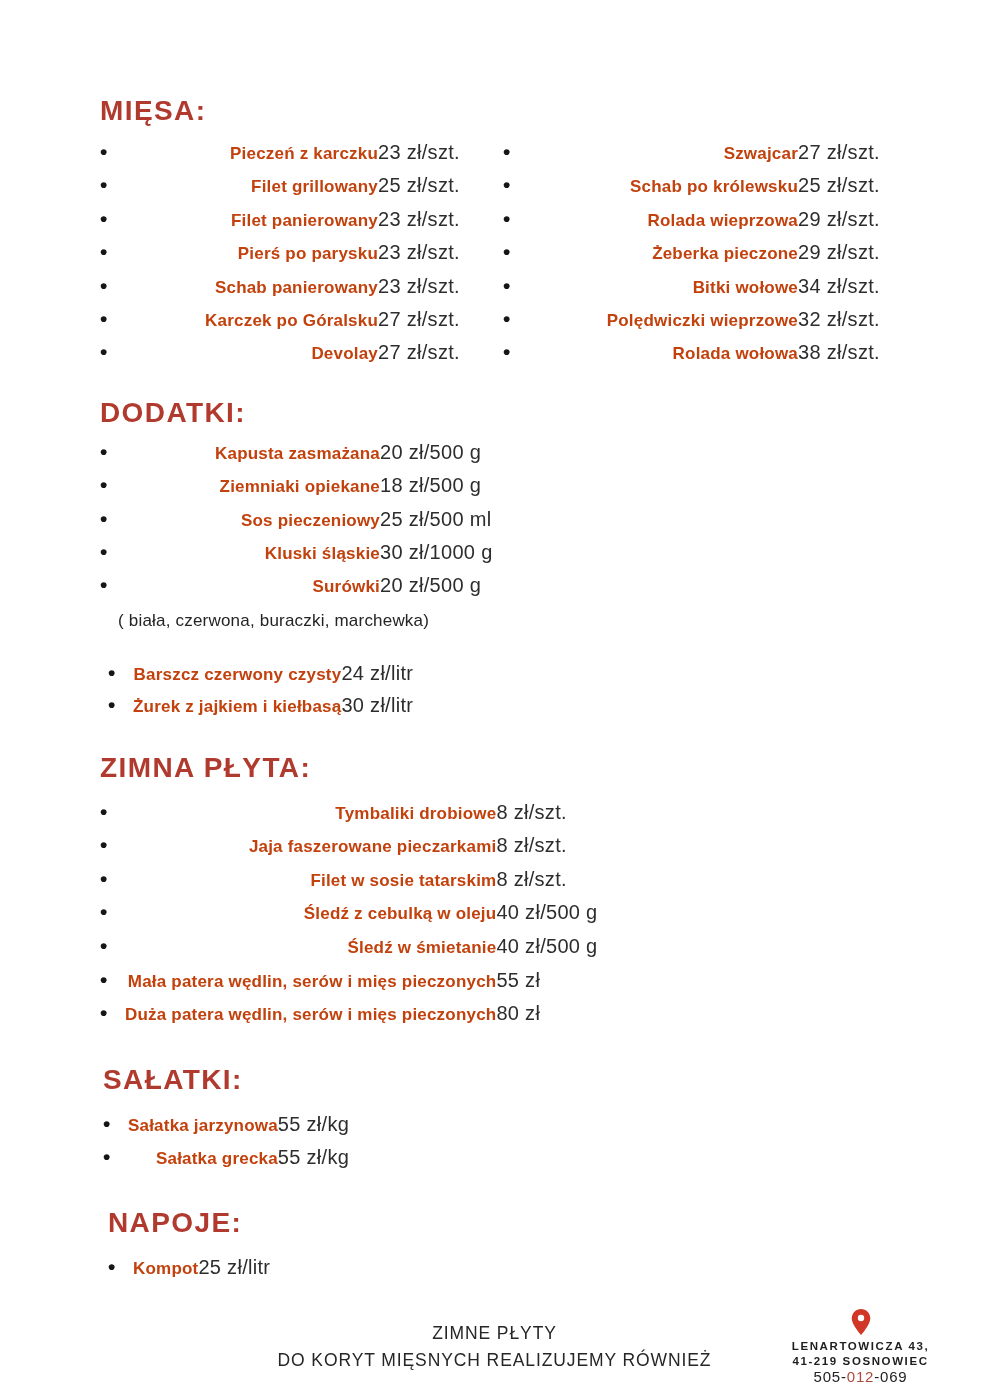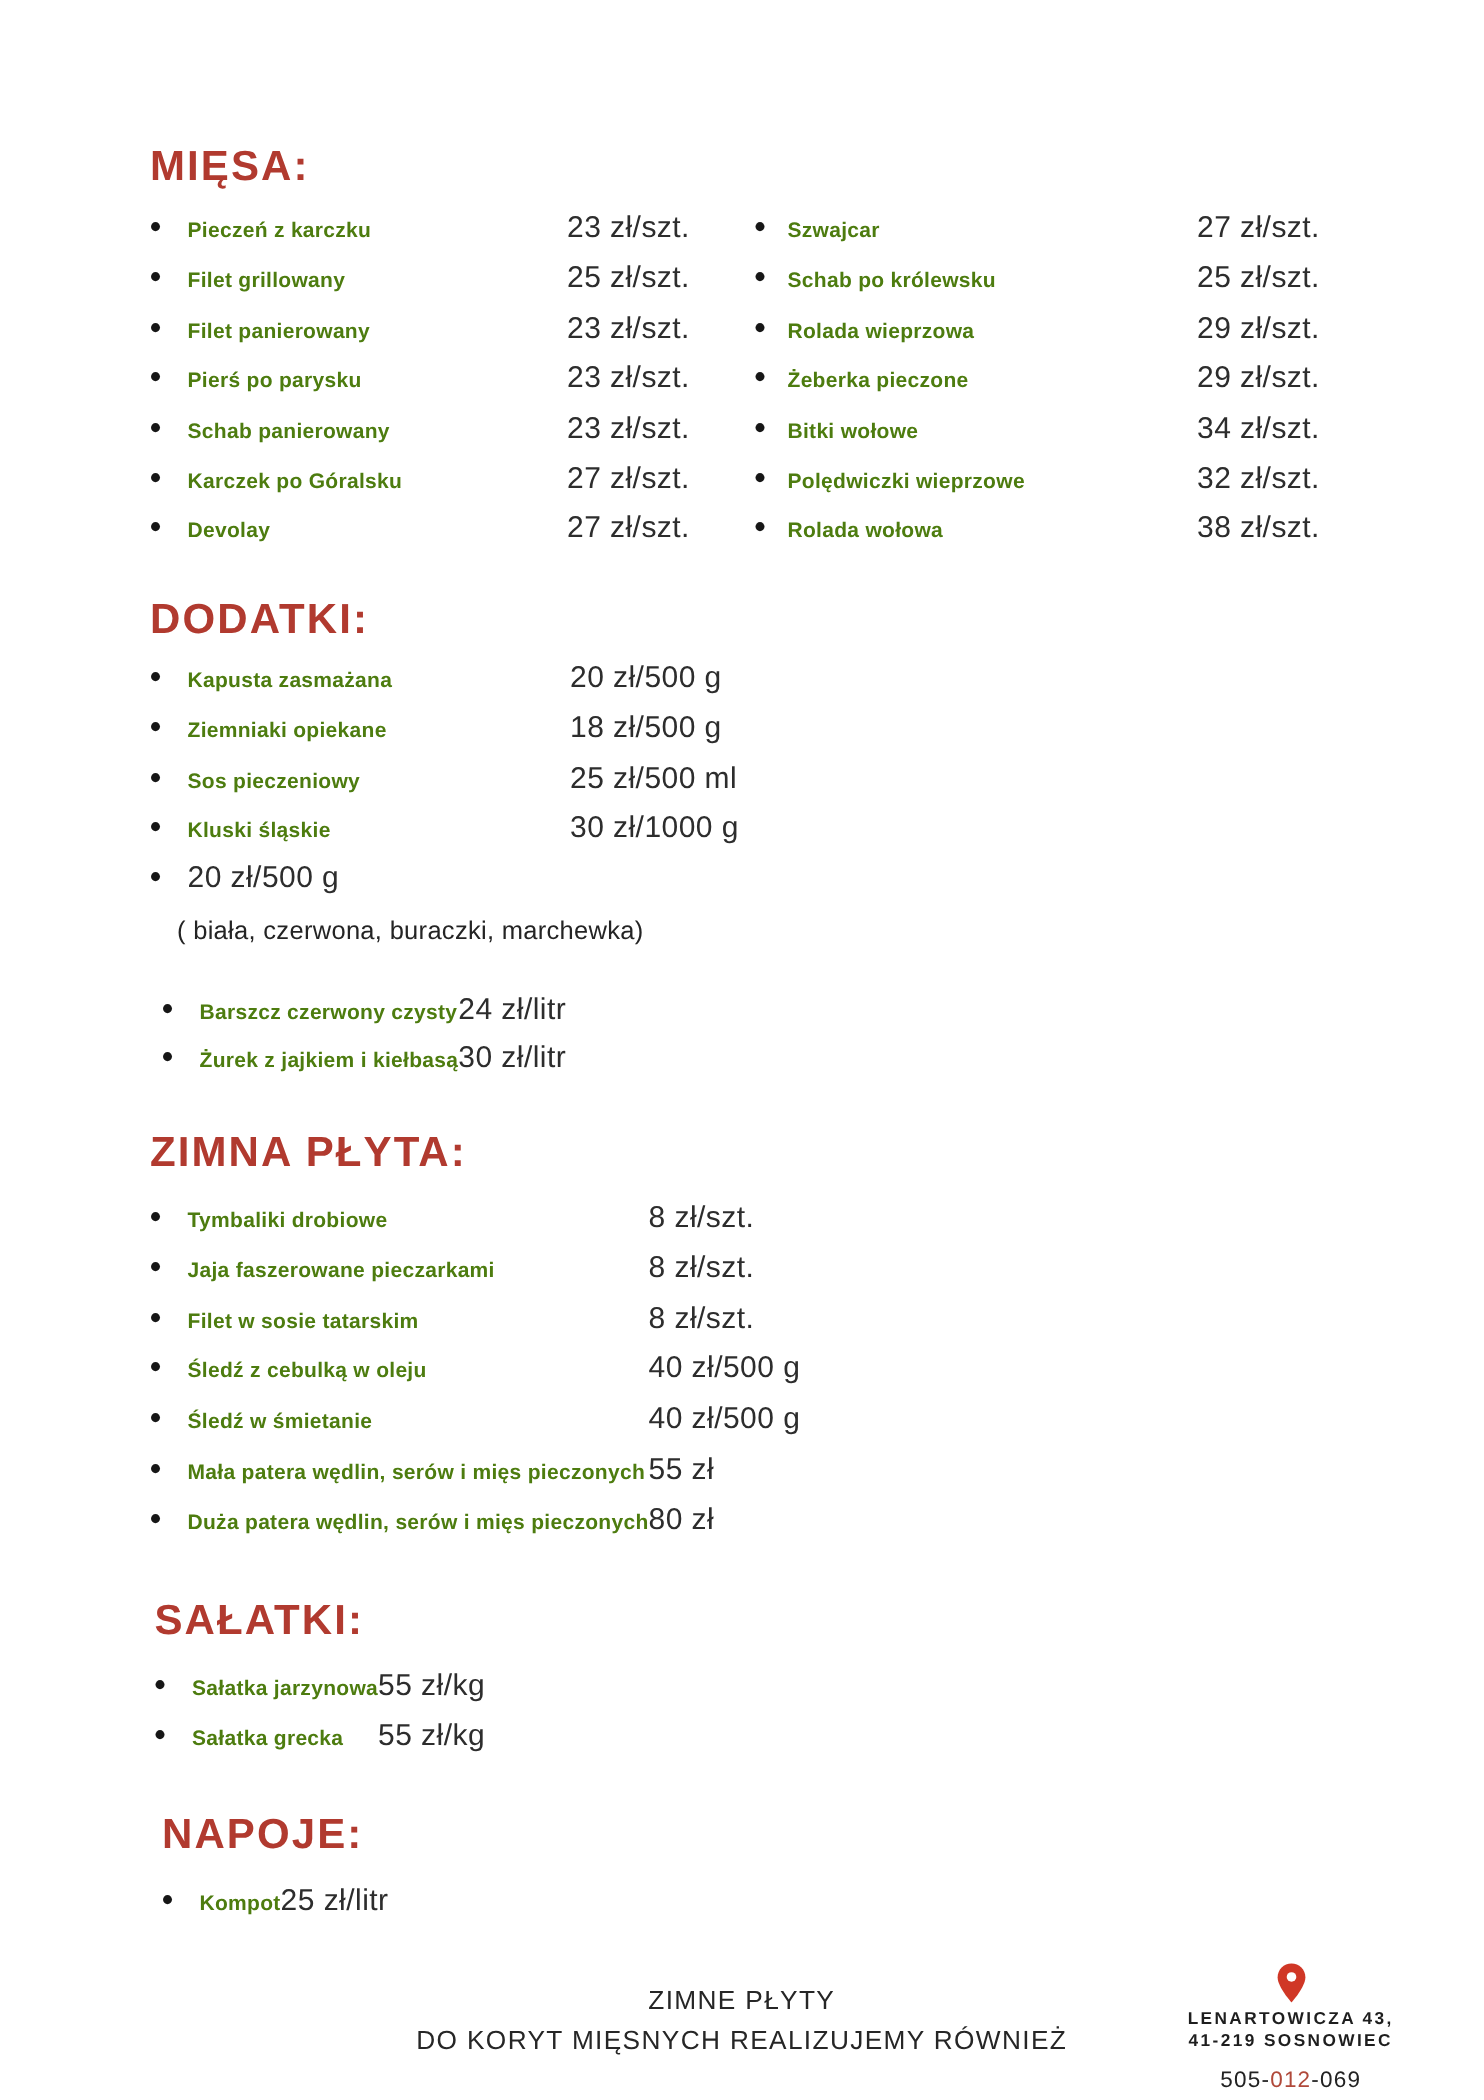--- a/index.html
+++ b/index.html
@@ -48,25 +48,26 @@
   .sec-zupy .row { height: 32px; }
   .sec-zimna-plyta .row { height: 33.6px; }
   .bullet {
     width: 25px;
     font-size: 21px;
     font-weight: 700;
     color: #161616;
     flex: 0 0 auto;
   }
   .name {
-    font-size: 14px;
+    font-size: 17px;
     font-weight: 700;
-    color: #4d7c0f;
+    color: #c2410c;
     letter-spacing: 0.2px;
     white-space: nowrap;
+    text-align: right;
   }
   .price {
     font-size: 20px;
     font-weight: 400;
     color: #2d2d2d;
     letter-spacing: 0.3px;
     white-space: nowrap;
   }
   
   .sec-miesa .col-0 { width: 403px; flex: 0 0 auto; }
@@ -117,21 +118,21 @@
   .address .pin { display: block; margin: 0 auto 3px auto; }
   .address-line {
     font-size: 11.5px;
     font-weight: 700;
     letter-spacing: 1.6px;
     color: #1e1e1e;
     line-height: 14.5px;
     white-space: nowrap;
   }
   .phone {
-    margin-top: 10px;
+    margin-top: 0;
     font-size: 15px;
     font-weight: 400;
     letter-spacing: 0.8px;
     color: #222222;
     white-space: nowrap;
   }
   .phone .accent { color: var(--phone-accent, #b0493a); }
 </style>
 </head>
 <body style="background: rgb(255, 255, 255);">
@@ -237,20 +238,21 @@
               <span class="name">Sos pieczeniowy</span>
               <span class="price">25 zł/500 ml</span>
             </li>
             <li class="row">
               <span class="bullet">•</span>
               <span class="name">Kluski śląskie</span>
               <span class="price">30 zł/1000 g</span>
             </li>
             <li class="row">
               <span class="bullet">•</span>
+              <span class="name">Surówki</span>
               <span class="price">20 zł/500 g</span>
             </li>
           </ul>
         </div>
         <div class="note">( biała, czerwona, buraczki, marchewka)</div>
       </section>
       <section class="menu-section sec-zupy">
         <div class="columns">
           <ul class="col col-0">
             <li class="row">

